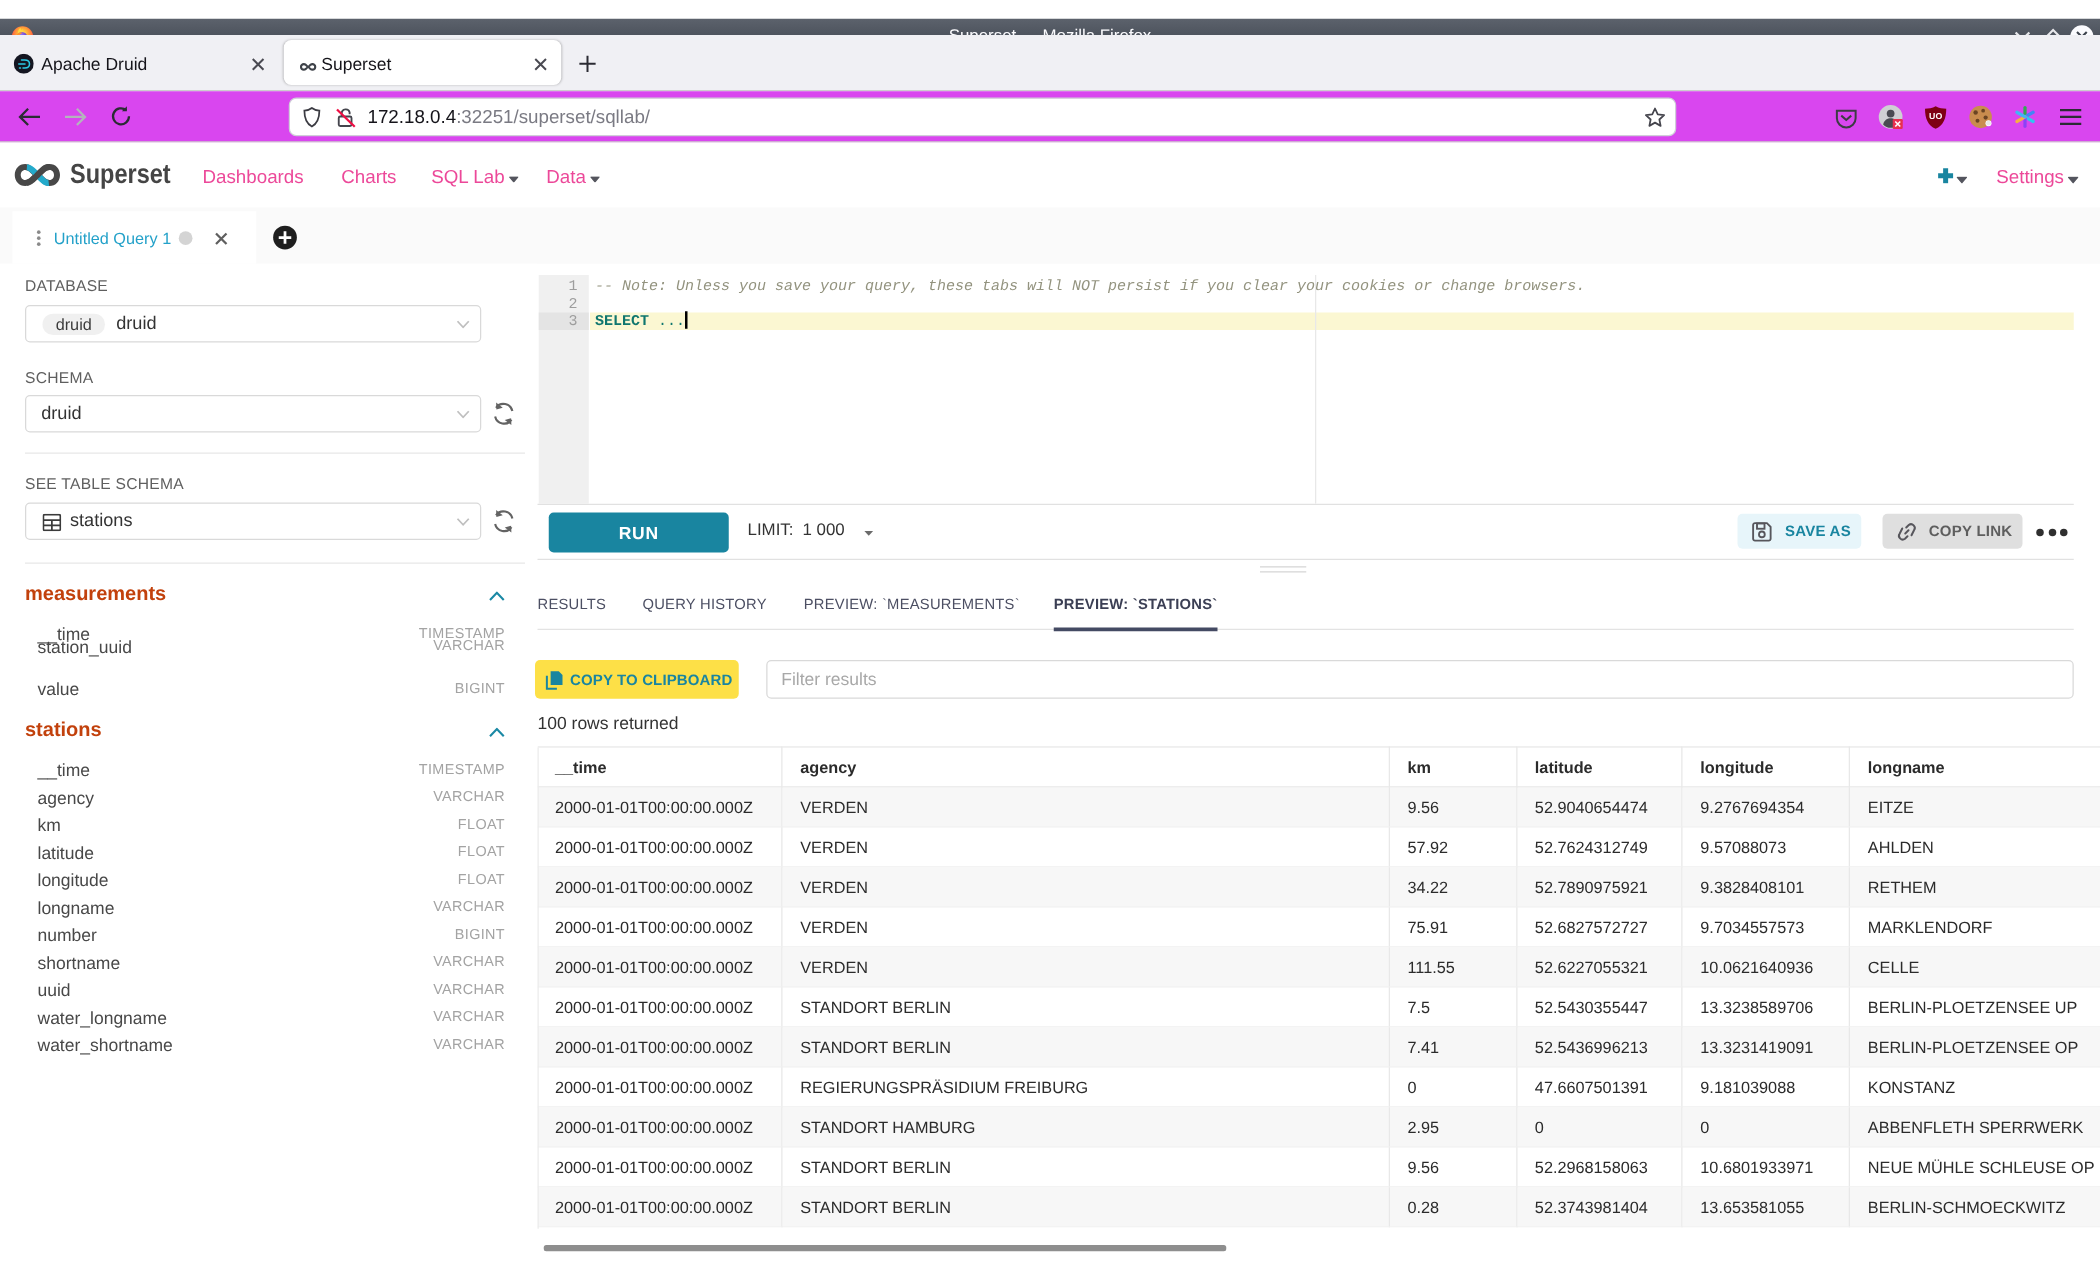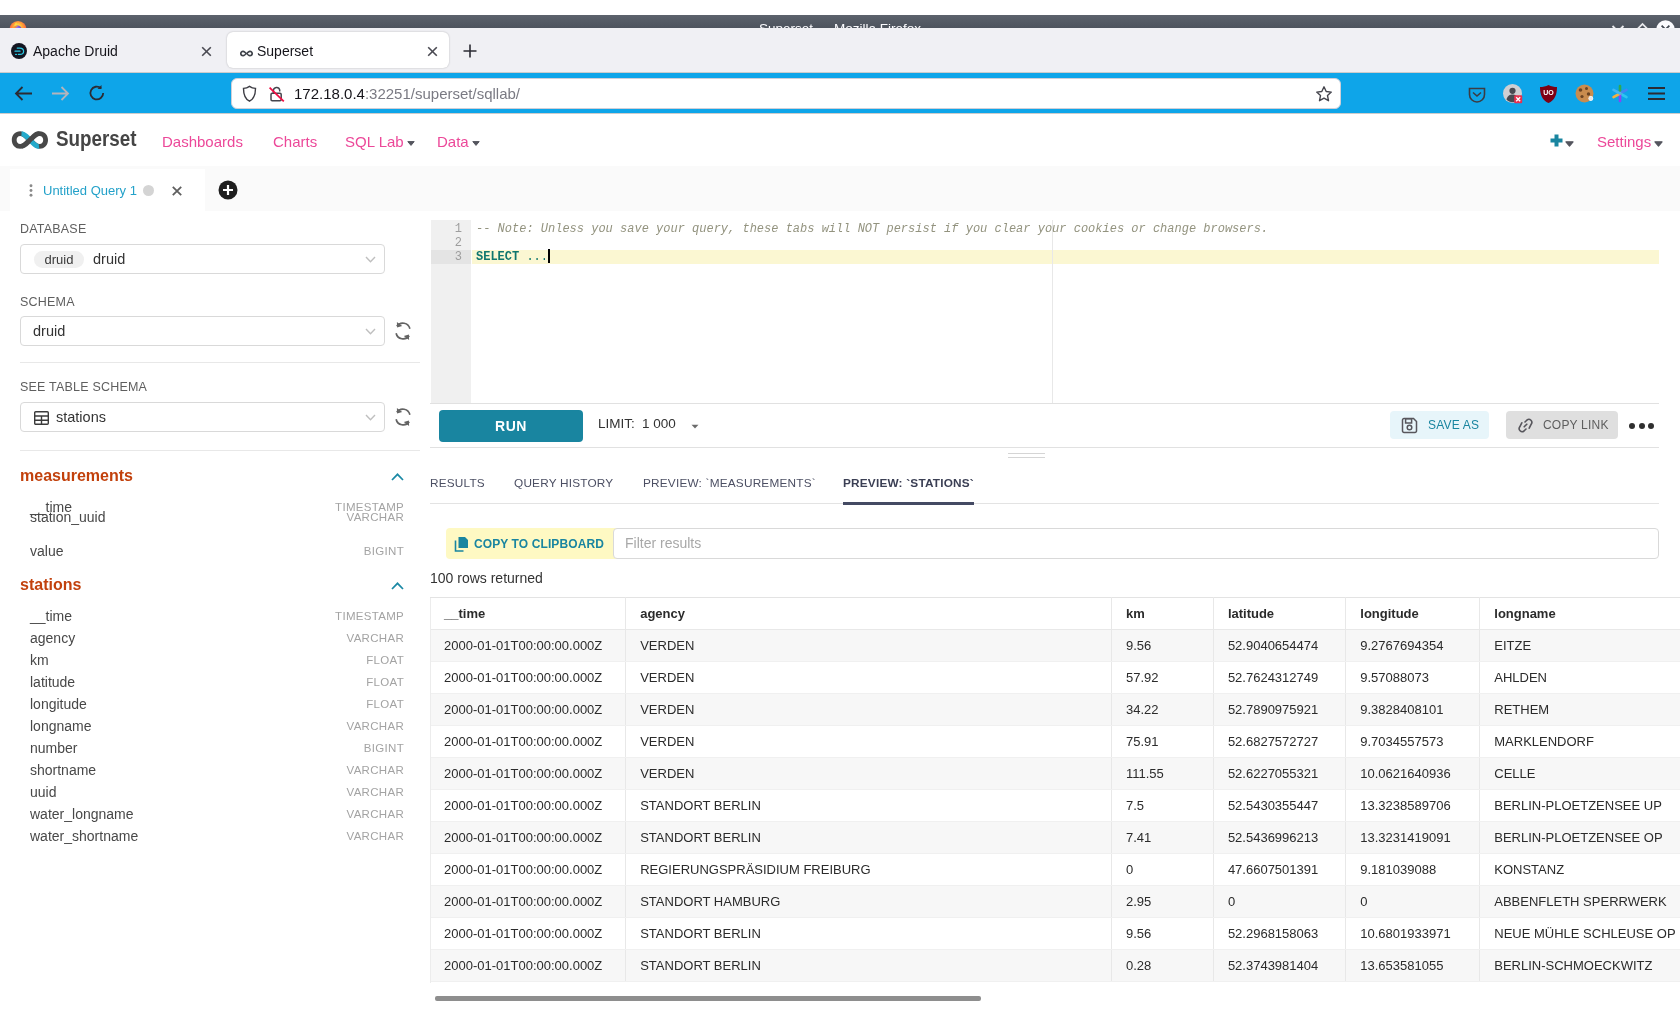--- a/index.html
+++ b/index.html
@@ -9,21 +9,21 @@
 
   
   #titlebar { left:0; top:0; width:1680px; height:28px;
     background:linear-gradient(#5c626c, #3d434d);margin-top:15px; }
   #fftitle { width:100%; top:6px; text-align:center; color:#fbfbfe; font-size:13.5px; }
   #tabstrip { left:0; top:28px; width:1680px; height:45px; background:#f0f0f4;
     border-bottom:1px solid #ccc; }
   .fftab-active { left:227px; top:4px; width:222px; height:36px; background:#fff;
     border-radius:6px; box-shadow:0 0 2px rgba(0,0,0,.25); }
   .fftab-label { font-size:14px; color:#15141a; }
-  #urlrow { left:0; top:73px; width:1680px; height:41px; background:#0ea5e9;
+  #urlrow { left:0; top:73px; width:1680px; height:41px; background:#d946ef;
     border-bottom:1px solid #ccc; }
   #urlbox { left:231px; top:5px; width:1110px; height:31px; background:#fff;
     border:1px solid #cfcfd8; border-radius:6px; }
 
   
   #ssheader { left:0; top:114px; width:1680px; height:52px; background:#fff; }
   .navitem { font-size:15px; color:#ec4899; top:19px; }
 
   
   #qstrip { left:0; top:166px; width:1680px; height:45px; background:#fafafa; }
@@ -51,27 +51,27 @@
   
   #toolbar { left:430px; top:403px; width:1229px; height:45px; background:#fff;
     border-top:1px solid #e1e1e1; border-bottom:1px solid #e1e1e1; }
   #runbtn { left:9px; top:6px; width:144px; height:32px; background:#1985a0;
     border-radius:4px; color:#ffffff; font-size:14px; font-weight:bold;
     letter-spacing:.6px; text-align:center; line-height:32px; }
   #saveas { left:960px; top:7px; width:99px; height:28px; background:#e7f5fa;
     border-radius:4px; }
   #copylink { left:1076px; top:7px; width:112px; height:28px; background:#dfdfdf;
     border-radius:4px; }
-  .btnlabel { font-size:12px; font-weight:normal; letter-spacing:.2px; white-space:nowrap; }
+  .btnlabel { font-size:12px; font-weight:bold; letter-spacing:.2px; white-space:nowrap; }
 
   
   .rtab { font-size:11.8px; letter-spacing:.2px; color:#4c4f63; top:476px; }
   #tabline { left:430px; top:503px; width:1229px; height:1px; background:#e3e3e3; }
   #underline { left:843px; top:502px; width:131px; height:2.5px; background:#444a63; }
-  #copyclip { left:446px; top:528px; width:179px; height:31px; background:#fef9c3; border-radius:4px; }
+  #copyclip { left:428px; top:528px; width:163px; height:31px; background:#fde047; border-radius:4px; }
   #filter { left:613px; top:528px; width:1046px; height:31px; border:1px solid #d9d9d9;
     border-radius:4px; background:#fff; font-size:14px; color:#a8a8a8; line-height:29px; }
 
   
   #rtable { left:430px; top:597px; width:1250px; height:385px; overflow:hidden; }
   table { border-collapse:collapse; table-layout:fixed; width:1452px;
     font-size:13px; color:#2b2b2b; }
   th, td { height:32px; padding:0 0 0 14px; text-align:left; font-weight:normal;
     border-right:1px solid #e8e8e8; overflow:hidden; white-space:nowrap; }
   th { font-weight:bold; border-top:1px solid #e3e3e3; border-bottom:1px solid #e8e8e8; }

